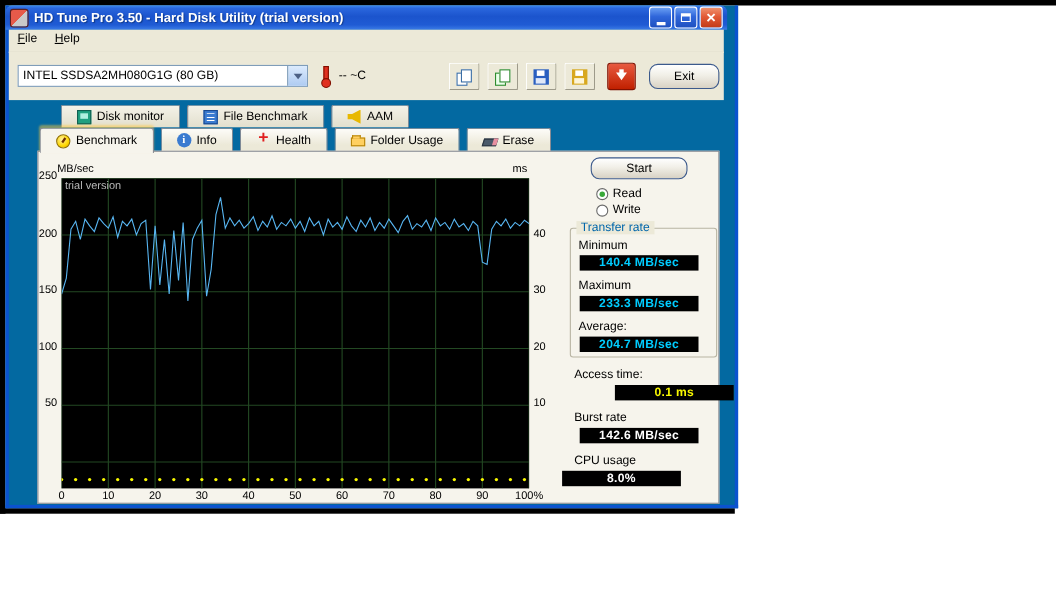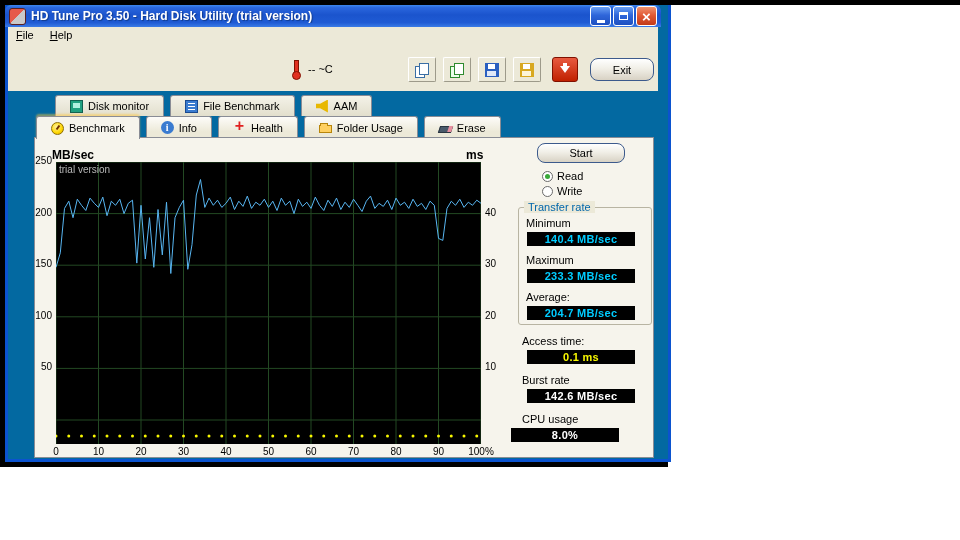--- a/index.html
+++ b/index.html
@@ -101,39 +101,39 @@
   [data-name="aam-icon"]{background:#e8b800;clip-path:polygon(0 32%,35% 32%,95% 0,95% 100%,35% 68%,0 68%);}
   [data-name="random-access-icon"]{background:#fff;border:1px solid #3a6ea5;box-sizing:border-box;}
   [data-name="random-access-icon"]::after{content:"";position:absolute;left:3px;top:3px;width:2px;height:2px;background:#2a5fc0;box-shadow:5px 4px 0 #2a5fc0,2px 6px 0 #d02020;}
 
   
   .panel{left:26px;top:132px;width:620px;height:321px;background:#f6f4ec;border:1px solid #898c95;box-sizing:border-box;z-index:1;}
 
   
   .plot{left:48px;top:157px;width:425px;height:282px;background:#000;z-index:2;}
   .watermark{left:3px;top:2px;color:#b8b8b8;font-size:10px;position:absolute;}
-  .axis-unit{z-index:2;font-size:12px;color:#000;font-weight:bold;}
+  .axis-unit{z-index:2;font-size:10px;color:#000;}
   .tick{position:absolute;z-index:2;font-size:10px;color:#000;}
   .tick.right{text-align:left;}
   .tick.left{text-align:right;}
   .tick.x{text-align:center;}
 
   
   .start-btn{left:529px;top:138px;width:88px;height:20px;z-index:2;}
   .radio-row{position:absolute;display:flex;align-items:center;z-index:2;cursor:pointer;}
   .radio{width:11px;height:11px;border:1px solid #6a6a6a;border-radius:50%;background:#fff;margin-right:4px;
     display:flex;align-items:center;justify-content:center;box-sizing:border-box;}
   .radio.checked::after{content:"";width:5px;height:5px;border-radius:50%;background:#39a939;}
   .groupbox{left:510px;top:202px;width:132px;height:116px;border:1px solid #b8b4a2;border-radius:3px;z-index:2;}
   .group-title{left:516px;top:196px;background:#ece9d8;padding:0 4px;color:#0066aa;z-index:3;}
   .rlabel{z-index:3;color:#000;}
   .val-box{width:108px;height:14px;background:#000;display:flex;align-items:center;justify-content:center;
     font-weight:bold;font-size:11px;z-index:3;letter-spacing:.3px;}
   .val-cyan{color:#00ccff;}
-  .val-yellow{color:#f8f800;}
+  .val-yellow{color:#f8f800;margin-left:32px;}
   .val-white{color:#ffffff;}
 </style>
 </head>
 <body>
 
 <div class="abs frame-top" data-name="desktop-frame-top"></div>
 <div class="abs frame-left" data-name="desktop-frame-left"></div>
 <div class="abs frame-bottom" data-name="desktop-frame-bottom"></div>
 
 <div class="abs win" data-name="hdtune-window">
@@ -145,20 +145,24 @@
     <span class="wbtn btn-max" data-name="maximize-button"></span>
     <span class="wbtn btn-close" data-name="close-button"></span>
   </div>
 
   <div class="abs menubar" data-name="menu-bar">
       <div class="menu-item" data-name="menu-file">File</div>
       <div class="menu-item" data-name="menu-help">Help</div>
     </div>
 
   <div class="abs toolbar" data-name="toolbar">
+    <div class="abs combo" data-name="drive-select">
+      <span class="combo-text" data-name="drive-select-value">INTEL SSDSA2MH080G1G (80 GB)</span>
+      <span class="combo-arrow" data-name="chevron-down-icon"></span>
+    </div>
     <span class="abs thermo" data-name="thermometer-icon"></span>
     <span class="abs temp-text" data-name="temperature-value">-- ~C</span>
     <div class="abs tbrow" data-name="toolbar-buttons">
         <button class="tbtn" data-name="copy-screenshot-button">
           <span class="ticon" data-name="copy-pages-icon"></span>
         </button>
         <button class="tbtn" data-name="copy-results-button">
           <span class="ticon" data-name="copy-pages-green-icon"></span>
         </button>
         <button class="tbtn" data-name="save-screenshot-button">

